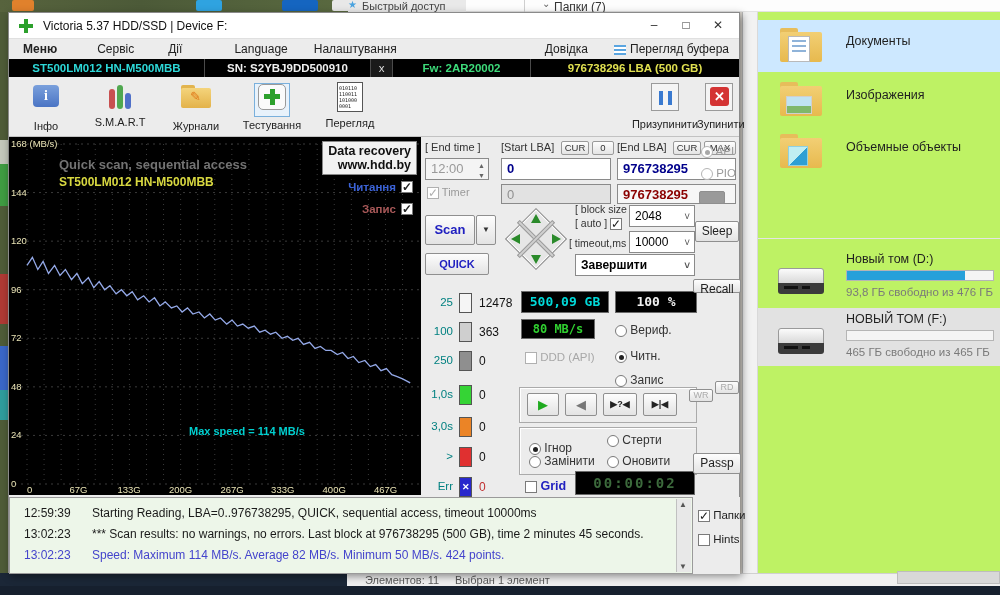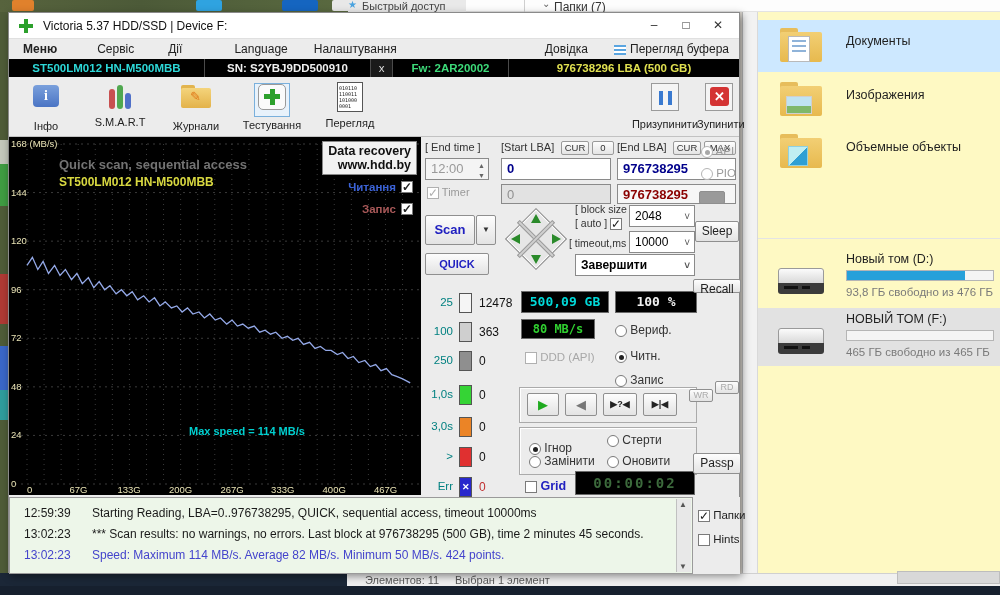--- a/index.html
+++ b/index.html
@@ -15,21 +15,21 @@
 
   
   .exp-topstrip { left:354px; top:0; width:646px; height:12px; background:#fdfdfd; border-bottom:1px solid #e3e3e3; font-size:11px; color:#444; }
   .exp-topstrip .qa-box { position:absolute; left:-6px; top:0; width:118px; height:12px; background:#e9e9e9; }
   .exp-topstrip .star { position:absolute; left:0px; top:-1px; color:#4aa3df; font-size:10px; }
   .exp-topstrip .qa-label { position:absolute; left:14px; top:0px; }
   .exp-topstrip .vdiv { position:absolute; left:170px; top:0; width:1px; height:12px; background:#cfcfcf; }
   .exp-topstrip .chev { position:absolute; left:188px; top:-2px; color:#666; font-size:10px; }
   .exp-topstrip .folders { position:absolute; left:200px; top:0px; font-size:12px; color:#333; }
   .exp-scrollstrip { left:742px; top:12px; width:16px; height:561px; background:#f2f2f2; border-left:1px solid #b9b9b9; border-right:1px solid #d9d9d9; }
-  .explorer { left:758px; top:12px; width:242px; height:561px; background:#fef9c3; }
+  .explorer { left:758px; top:12px; width:242px; height:561px; background:#bef264; }
   .exp-item { position:absolute; left:0; width:242px; height:52px; cursor:default; }
   .exp-item.selected { background:#cde8ff; }
   .exp-item .label { position:absolute; left:88px; top:14px; font-size:12.5px; color:#1f1f1f; }
   .folder { position:absolute; left:22px; top:8px; width:42px; height:34px; }
   .folder .back { position:absolute; left:0; top:4px; width:42px; height:30px; background:linear-gradient(#f2cf74,#e7b94e); border-radius:2px; }
   .folder .tab { position:absolute; left:0; top:0px; width:18px; height:8px; background:#e7bd5b; border-radius:2px 2px 0 0; }
   .folder .doc { position:absolute; left:8px; top:8px; width:22px; height:26px; background:#fff; border:1px solid #b9b9b9; }
   .folder .doc i { display:block; height:2px; background:#8fb3d9; margin:3px 3px 0 3px; }
   .folder .pic { position:absolute; left:6px; top:14px; width:26px; height:18px; background:linear-gradient(#bfe3f2 55%,#7fb86a 55%); border:1px solid #cfcfcf; }
   .folder .cube { position:absolute; left:8px; top:12px; width:20px; height:20px; background:linear-gradient(135deg,#bfeef2 50%,#2e9fd4 50%); border:1px solid #8fd0e0; }
@@ -257,21 +257,21 @@
     <span class="mi">Налаштування</span>
     <span class="sp"></span>
     <span class="mi" style="margin-right:14px;">Довідка</span>
     <span class="mi" style="margin-right:4px;"><span class="buffer-icon"></span><span>Перегляд буфера</span></span>
   </div>
 
   <div class="infobar">
     <div class="seg" style="width:196px;color:#2dd8d8;">ST500LM012 HN-M500MBB</div>
     <div class="seg" style="width:166px;color:#f0f0f0;">SN: S2YBJ9DD500910</div>
     <div class="seg xbox">x</div>
-    <div class="seg" style="width:116px;color:#3ddb7a;">Fw: 2AR20002</div>
+    <div class="seg" style="width:138px;color:#3ddb7a;">Fw: 2AR20002</div>
     <div class="seg" style="flex:1;color:#e0e050;border-right:none;">976738296 LBA (500 GB)</div>
   </div>
 
   <div class="toolbar">
     <div class="tbtn" style="left:2px;">
       <div class="ic">
           <div class="ic-info">i</div>
         </div>
       <span>Інфо</span>
     </div>

